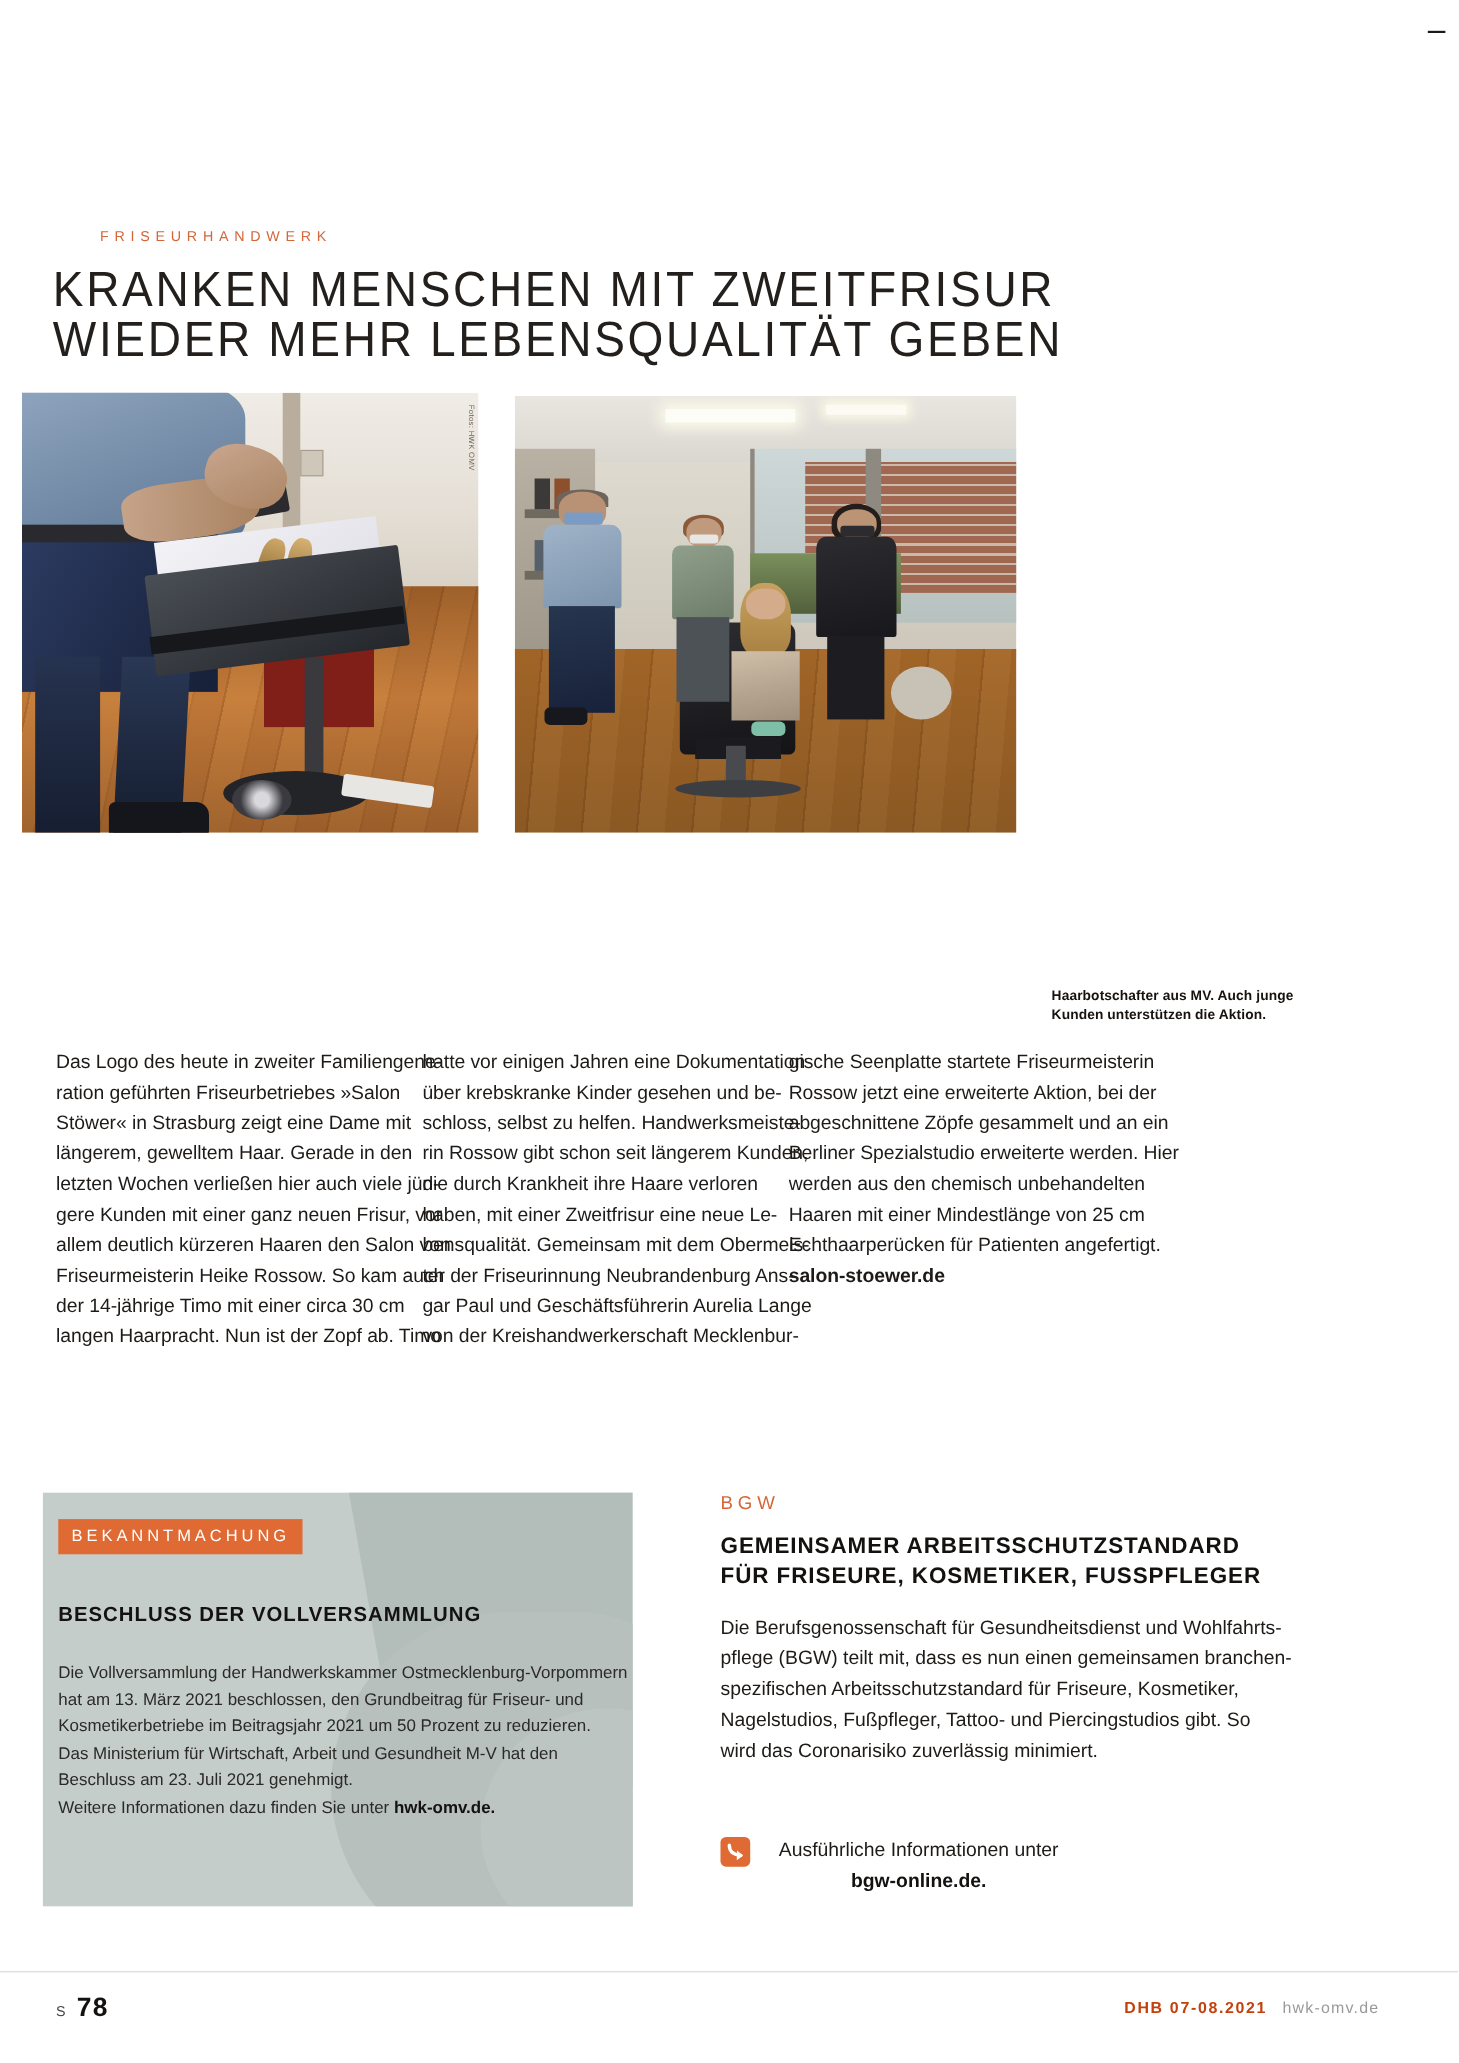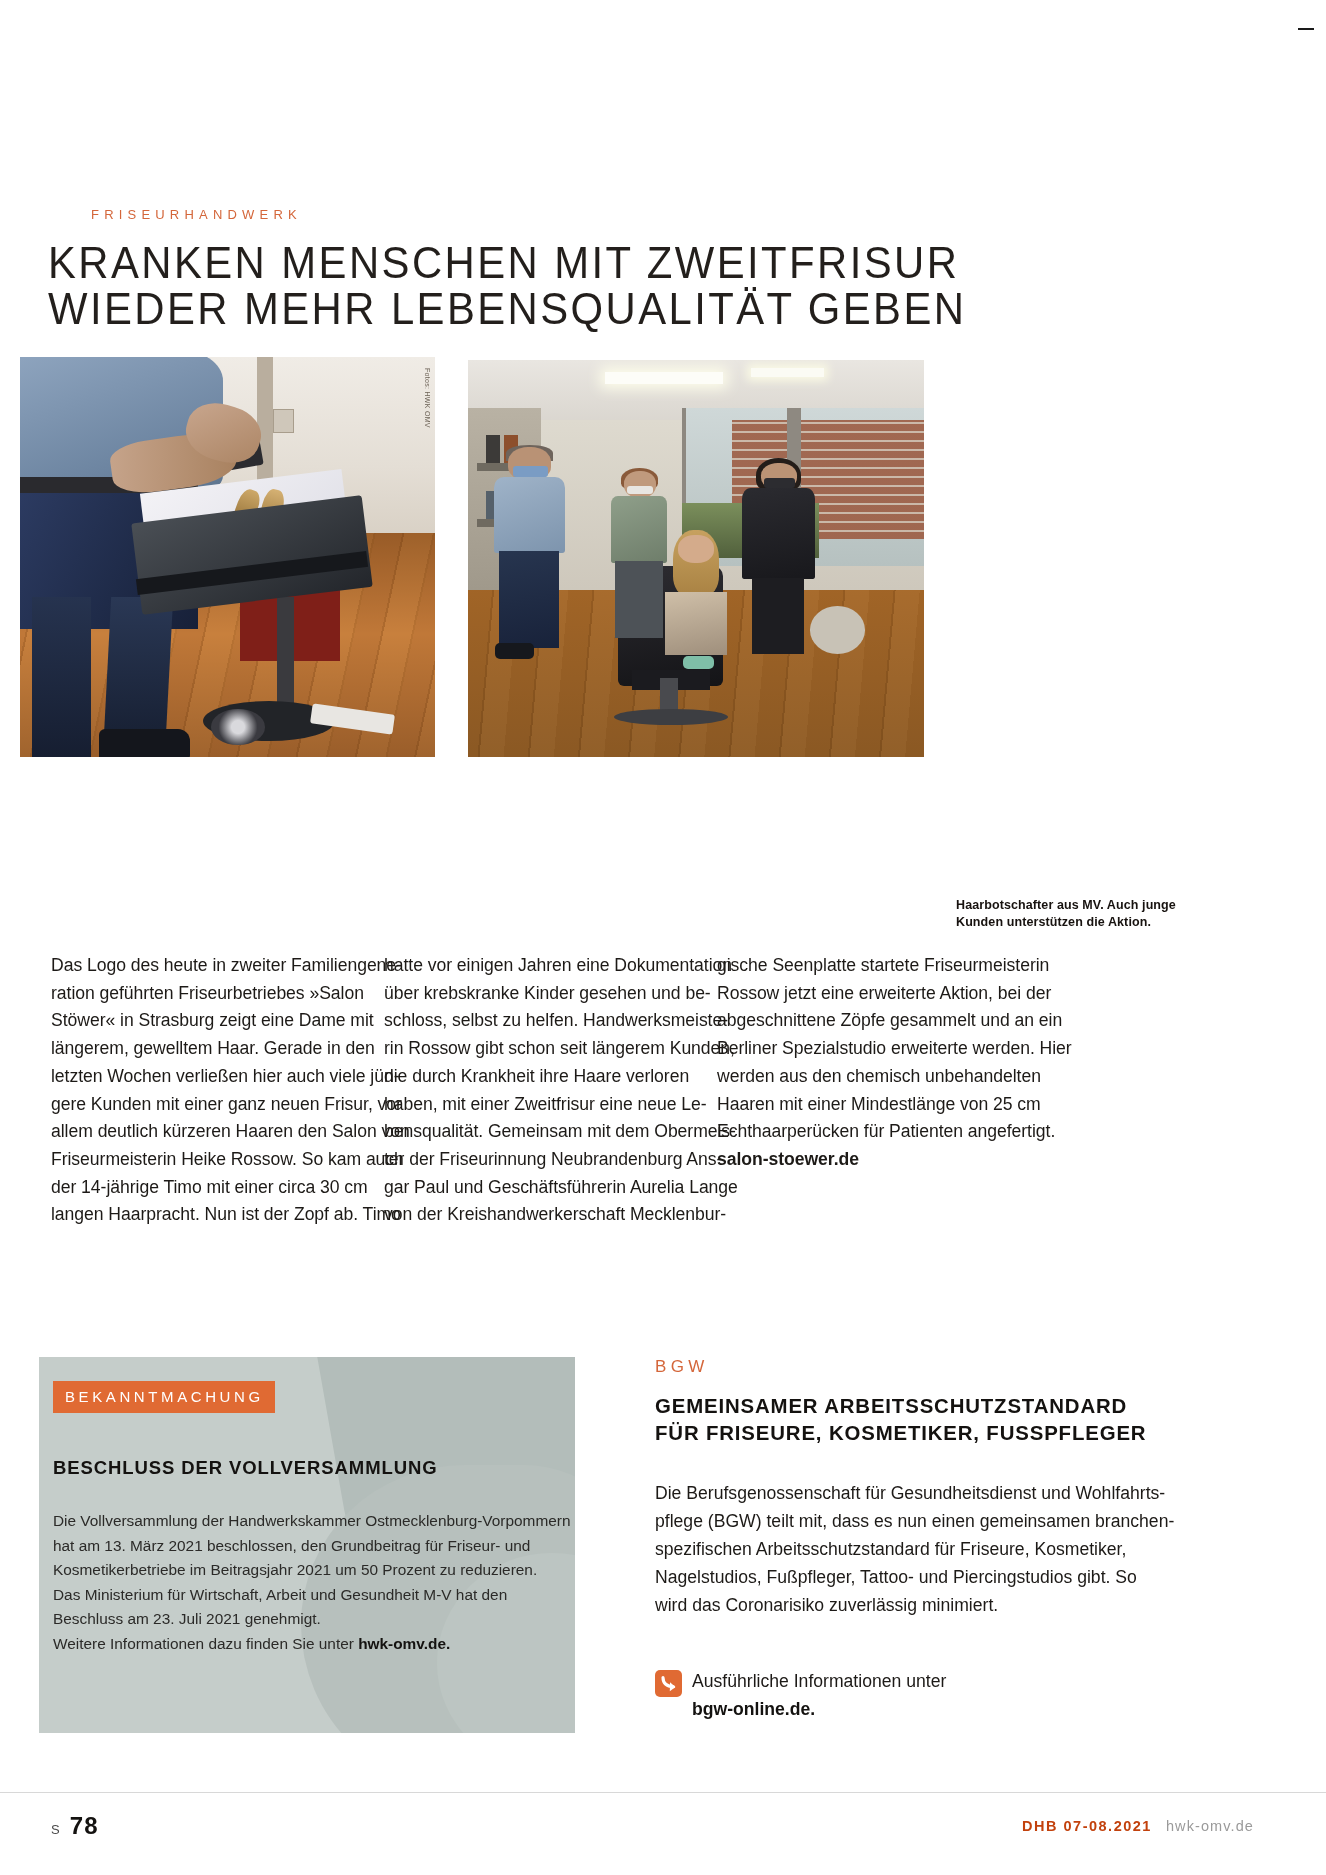--- a/index.html
+++ b/index.html
@@ -265,33 +265,34 @@
   }
   .bgw-title {
     font-size: 20.4px;
     line-height: 27px;
     font-weight: 700;
     letter-spacing: 0.85px;
     color: #141210;
   }
   .bgw-title .ln { display: block; white-space: nowrap; }
   .bgw-body {
-    margin-top: 32px;
+    margin-top: 18px;
     font-size: 17.6px;
     line-height: 28px;
     color: #1d1a17;
   }
   .bgw-body .ln { display: block; white-space: nowrap; }
 
   .bgw-link-row {
     position: absolute;
     left: 0; top: 310px;
     display: flex;
     align-items: flex-start;
-    gap: 10px;
+    gap: 26px;
+    text-align: center;
   }
   .arrow-icon {
     width: 27px; height: 27px;
     background: #e06a33;
     border-radius: 5px;
     flex: 0 0 auto;
     position: relative;
     margin-top: 3px;
   }
   .bgw-link-text {

